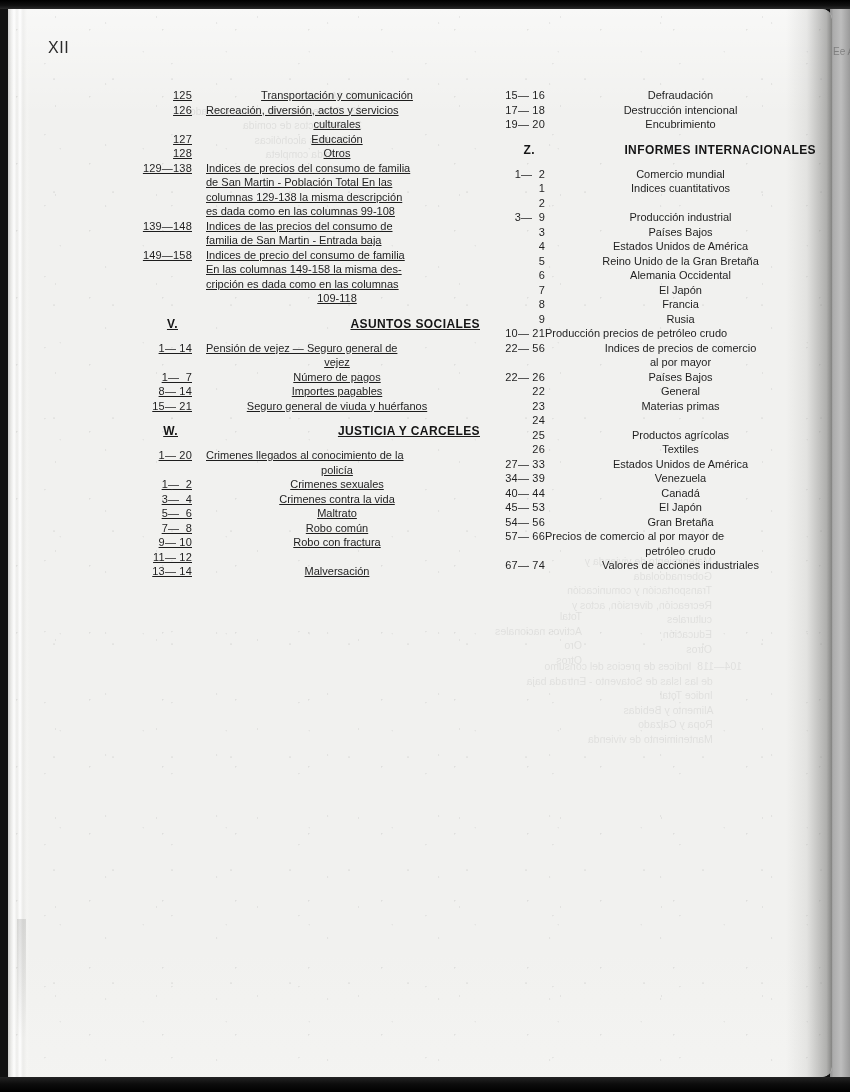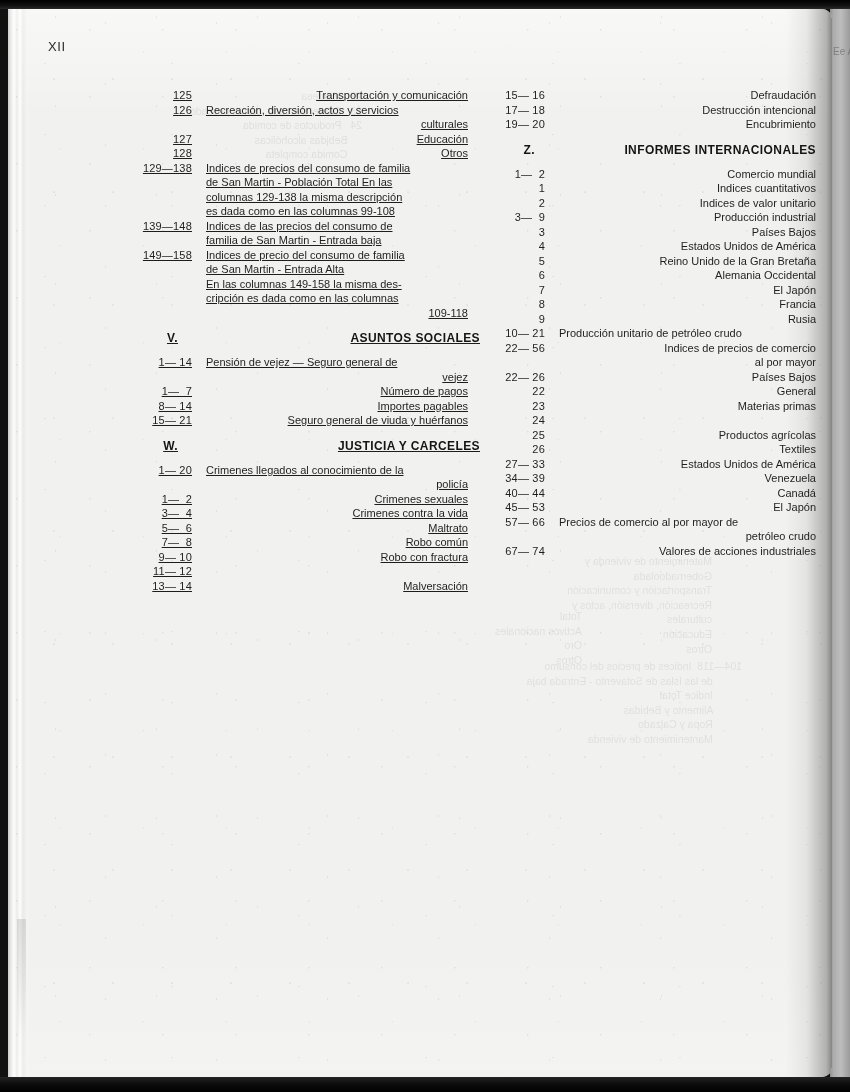--- a/index.html
+++ b/index.html
@@ -104,21 +104,21 @@
 
   
   .content {
     position:absolute; inset:0; z-index:15;
     color:#1d1d1d;
   }
 
   .folio {
     position:absolute;
     left:40px; top:30px;
-    font-size:13px;
+    font-size:16px;
     letter-spacing:.6px;
     color:#2a2a2a;
   }
 
   .col {
     position:absolute;
     top:79px;
   }
   .col-left  { left:22px;  width:450px;text-decoration:underline; }
   .col-right { left:436px; width:372px; }
@@ -142,24 +142,24 @@
   .col-right .num { width:101px; }
 
   .desc {
     flex:1 1 auto;
     padding-left:12px;
     text-align:justify;
     text-justify:inter-word;
     hyphens:none;
   }
   .col-left  .desc { padding-left:14px; max-width:276px; }
-  .col-right .desc { padding-left:14px; max-width:276px; }
-
-  
-  .desc.single { text-align:right; }
+  .col-right .desc { padding-left:0; max-width:276px; }
+
+  
+  .desc.single { text-align:center; }
 
   
   .entry.cont .num { visibility:hidden; }
 
   
   .heading {
     display:flex;
     align-items:baseline;
     font-size:12px;
     font-weight:bold;
@@ -290,24 +290,20 @@
           <div class="entry cont">
             <span class="num"></span>
             <span class="desc">familia de San Martin - Entrada baja</span>
           </div>
           <div class="entry">
             <span class="num">149—158</span>
             <span class="desc">Indices de precio del consumo de familia</span>
           </div>
           <div class="entry cont">
             <span class="num"></span>
-            <span class="desc">de San Martin - Entrada Alta</span>
-          </div>
-          <div class="entry cont">
-            <span class="num"></span>
             <span class="desc">En las columnas 149-158 la misma des-</span>
           </div>
           <div class="entry cont">
             <span class="num"></span>
             <span class="desc">cripción es dada como en las columnas</span>
           </div>
           <div class="entry cont">
             <span class="num"></span>
             <span class="desc single">109-118</span>
           </div>
@@ -395,21 +391,20 @@
           <div class="entry">
             <span class="num">1—  2</span>
             <span class="desc single">Comercio mundial</span>
           </div>
           <div class="entry">
             <span class="num">1</span>
             <span class="desc single">Indices cuantitativos</span>
           </div>
           <div class="entry">
             <span class="num">2</span>
-            <span class="desc single">Indices de valor unitario</span>
           </div>
           <div class="entry">
             <span class="num">3—  9</span>
             <span class="desc single">Producción industrial</span>
           </div>
           <div class="entry">
             <span class="num">3</span>
             <span class="desc single">Países Bajos</span>
           </div>
           <div class="entry">
@@ -431,21 +426,21 @@
           <div class="entry">
             <span class="num">8</span>
             <span class="desc single">Francia</span>
           </div>
           <div class="entry">
             <span class="num">9</span>
             <span class="desc single">Rusia</span>
           </div>
           <div class="entry">
             <span class="num">10— 21</span>
-            <span class="desc overflow">Producción unitario de petróleo crudo</span>
+            <span class="desc overflow">Producción precios de petróleo crudo</span>
           </div>
           <div class="entry">
             <span class="num">22— 56</span>
             <span class="desc single">Indices de precios de comercio</span>
           </div>
           <div class="entry cont">
             <span class="num"></span>
             <span class="desc single">al por mayor</span>
           </div>
           <div class="entry">
@@ -481,20 +476,24 @@
           </div>
           <div class="entry">
             <span class="num">40— 44</span>
             <span class="desc single">Canadá</span>
           </div>
           <div class="entry">
             <span class="num">45— 53</span>
             <span class="desc single">El Japón</span>
           </div>
           <div class="entry">
+            <span class="num">54— 56</span>
+            <span class="desc single">Gran Bretaña</span>
+          </div>
+          <div class="entry">
             <span class="num">57— 66</span>
             <span class="desc overflow">Precios de comercio al por mayor de</span>
           </div>
           <div class="entry cont">
             <span class="num"></span>
             <span class="desc single">petróleo crudo</span>
           </div>
           <div class="entry">
             <span class="num">67— 74</span>
             <span class="desc single">Valores de acciones industriales</span>

